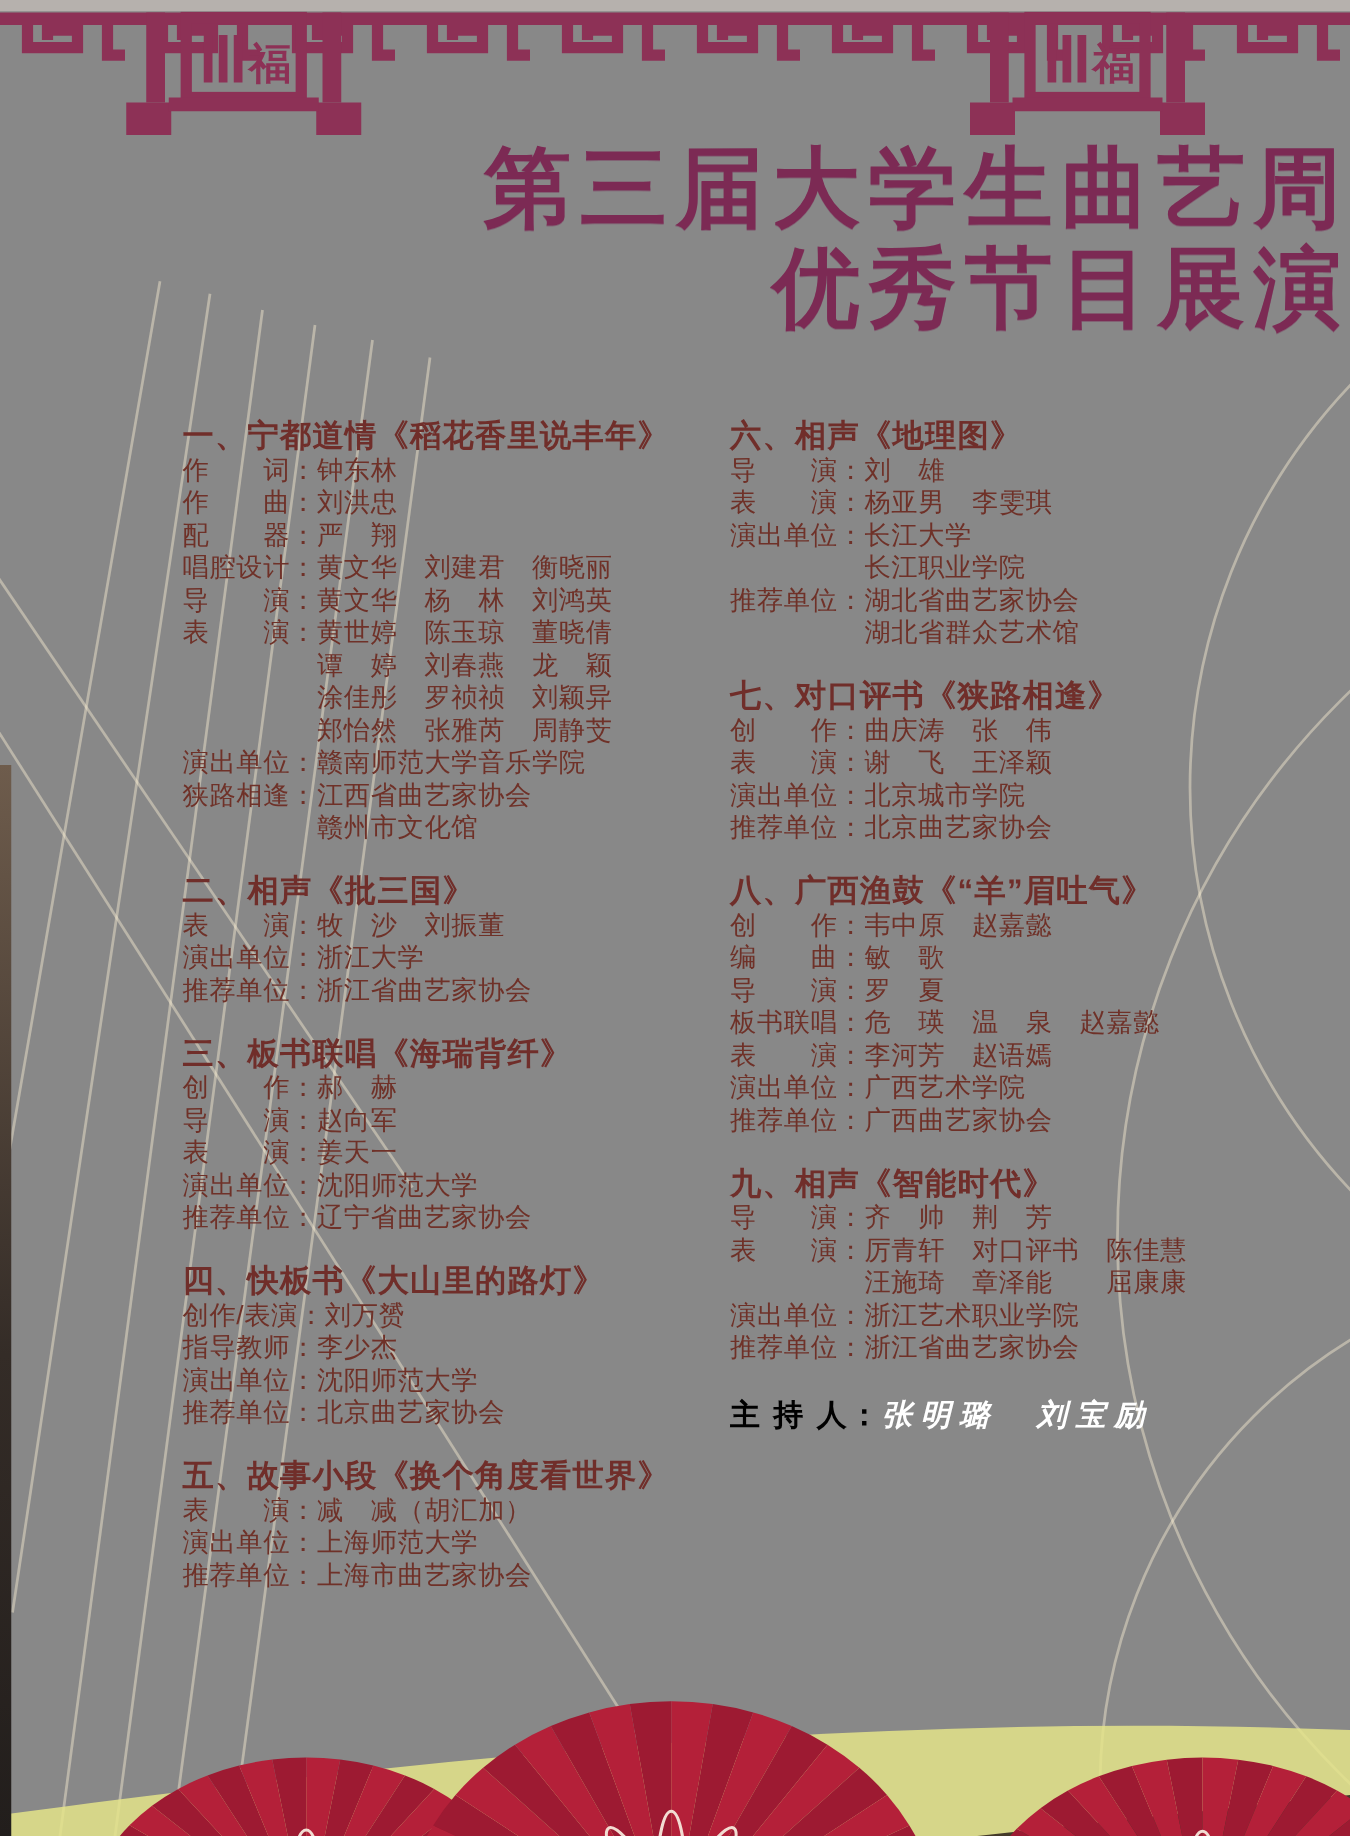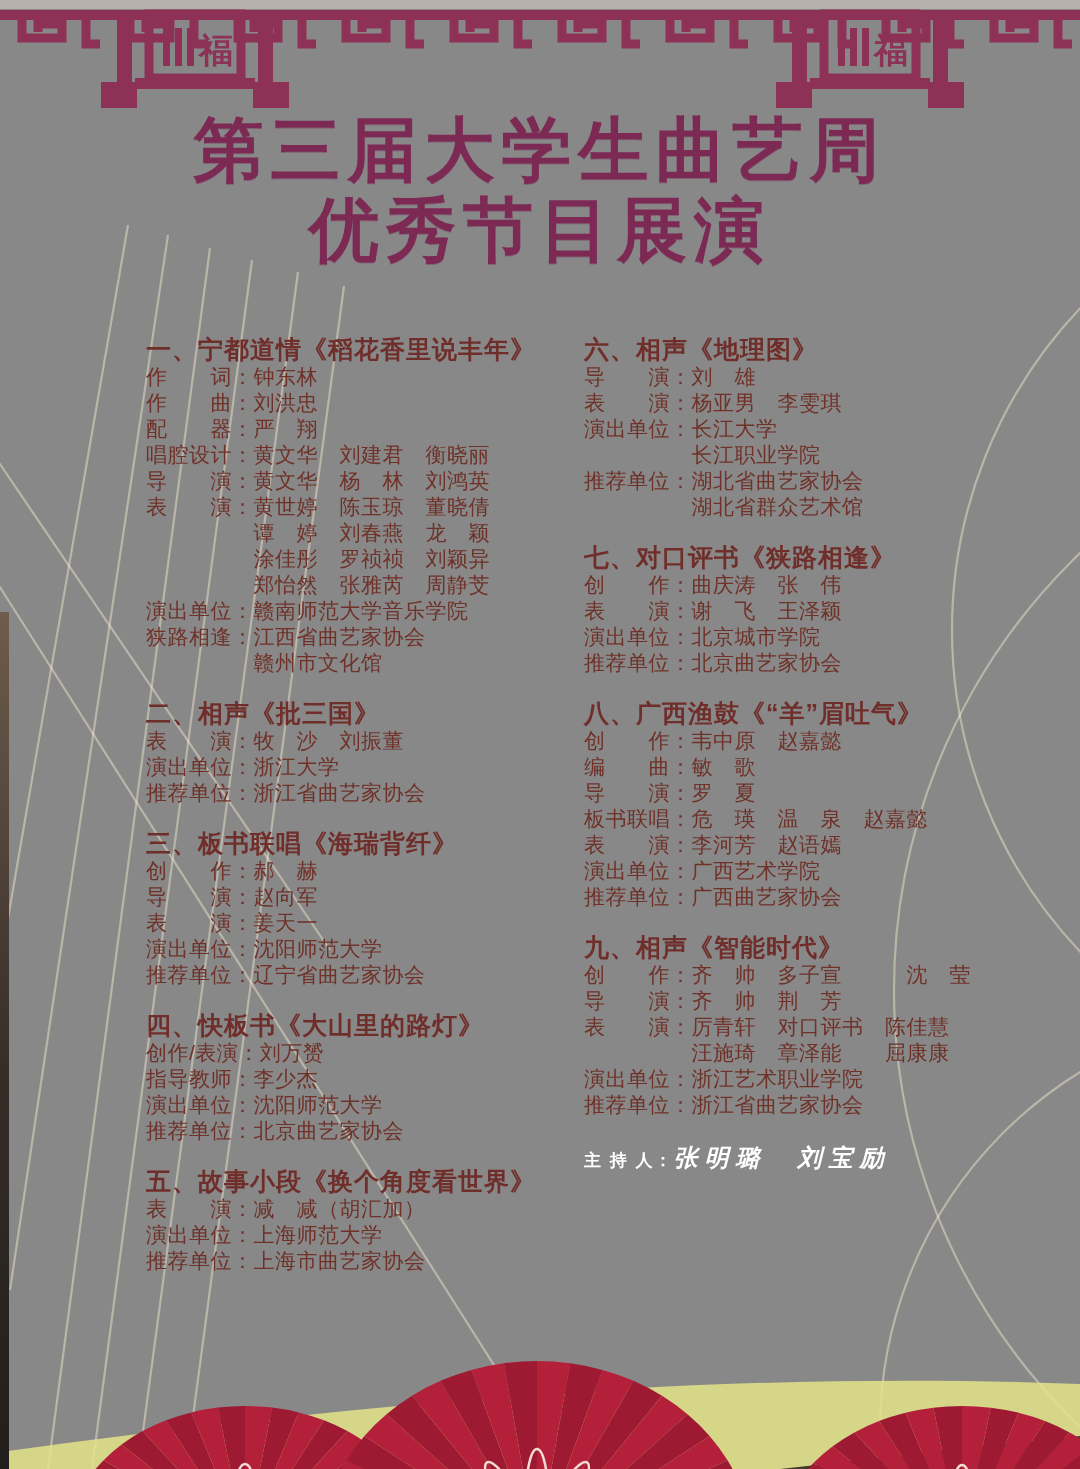--- a/index.html
+++ b/index.html
@@ -13,32 +13,32 @@
       radial-gradient(ellipse 980px 860px at 6% 98%,#dd7d45 0%,rgba(221,125,69,0) 68%),
       linear-gradient(160deg,#d8c67a 0%,#e7d389 55%,#dccա7e 98%,#dbc97d 100%);
   }
   .grey-top{position:absolute;top:0;left:0;right:0;height:9px;background:#b6b1ad;z-index:1}
   .left-edge{position:absolute;left:0;top:612px;bottom:0;width:9px;z-index:5;
     background:linear-gradient(180deg,#6e5c4c,#342c27 55%,#221e1c)}
   .bg-lines{position:absolute;top:0;left:0;z-index:1;pointer-events:none}
   .top-border{position:absolute;top:0;left:0;z-index:2;pointer-events:none}
   .fans{position:absolute;top:0;left:0;z-index:4;pointer-events:none}
   .title-block{
-    position:absolute;top:110px;left:0;width:100%;text-align:center;z-index:3;
+    position:absolute;top:110px;left:0;width:100%;text-align:right;z-index:3;
     color:#7c2a54;font-weight:bold;font-size:70px;line-height:80px;letter-spacing:7px;
     text-shadow:0 1px 0 rgba(120,30,80,.35);
   }
   .col{position:absolute;z-index:3;top:336px}
   .col-left{left:146px;width:422px}
   .col-right{left:584px;width:442px}
   .section{margin-bottom:24px}
   .sec-title{font-size:25px;font-weight:bold;color:#702e2a;line-height:26px;letter-spacing:1px;margin-bottom:2px}
   .sec-line{font-size:21px;font-weight:normal;color:#6f3128;line-height:26px;letter-spacing:0.5px;white-space:pre}
   .host-line{margin-top:16px;white-space:pre}
-  .host-label{font-size:17px;font-weight:bold;color:#ffffff;letter-spacing:2px}
+  .host-label{font-size:24px;font-weight:bold;color:#000000;letter-spacing:2px}
   .host-names{font-family:"DejaVu Serif","Liberation Serif",serif;font-style:italic;font-weight:bold;
     font-size:24px;color:#ffffff;letter-spacing:7px}
 </style>
 </head>
 <body>
 
 <div class="poster">
 
   <div class="grey-top"></div>
 
@@ -156,21 +156,20 @@
         <div class="sec-line">创　　作：韦中原　赵嘉懿</div>
         <div class="sec-line">编　　曲：敏　歌</div>
         <div class="sec-line">导　　演：罗　夏</div>
         <div class="sec-line">板书联唱：危　瑛　温　泉　赵嘉懿</div>
         <div class="sec-line">表　　演：李河芳　赵语嫣</div>
         <div class="sec-line">演出单位：广西艺术学院</div>
         <div class="sec-line">推荐单位：广西曲艺家协会</div>
       </div>
       <div class="section">
         <div class="sec-title">九、相声《智能时代》</div>
-        <div class="sec-line">创　　作：齐　帅　多子宣　　　沈　莹</div>
         <div class="sec-line">导　　演：齐　帅　荆　芳</div>
         <div class="sec-line">表　　演：厉青轩　对口评书　陈佳慧</div>
         <div class="sec-line">　　　　　汪施琦　章泽能　　屈康康</div>
         <div class="sec-line">演出单位：浙江艺术职业学院</div>
         <div class="sec-line">推荐单位：浙江省曲艺家协会</div>
       </div>
       <div class="host-line"><span class="host-label">主 持 人：</span><span class="host-names">张明璐　刘宝励</span></div>
     </div>
 
   <svg class="fans" width="1080" height="1469" viewBox="0 0 1080 1469">

